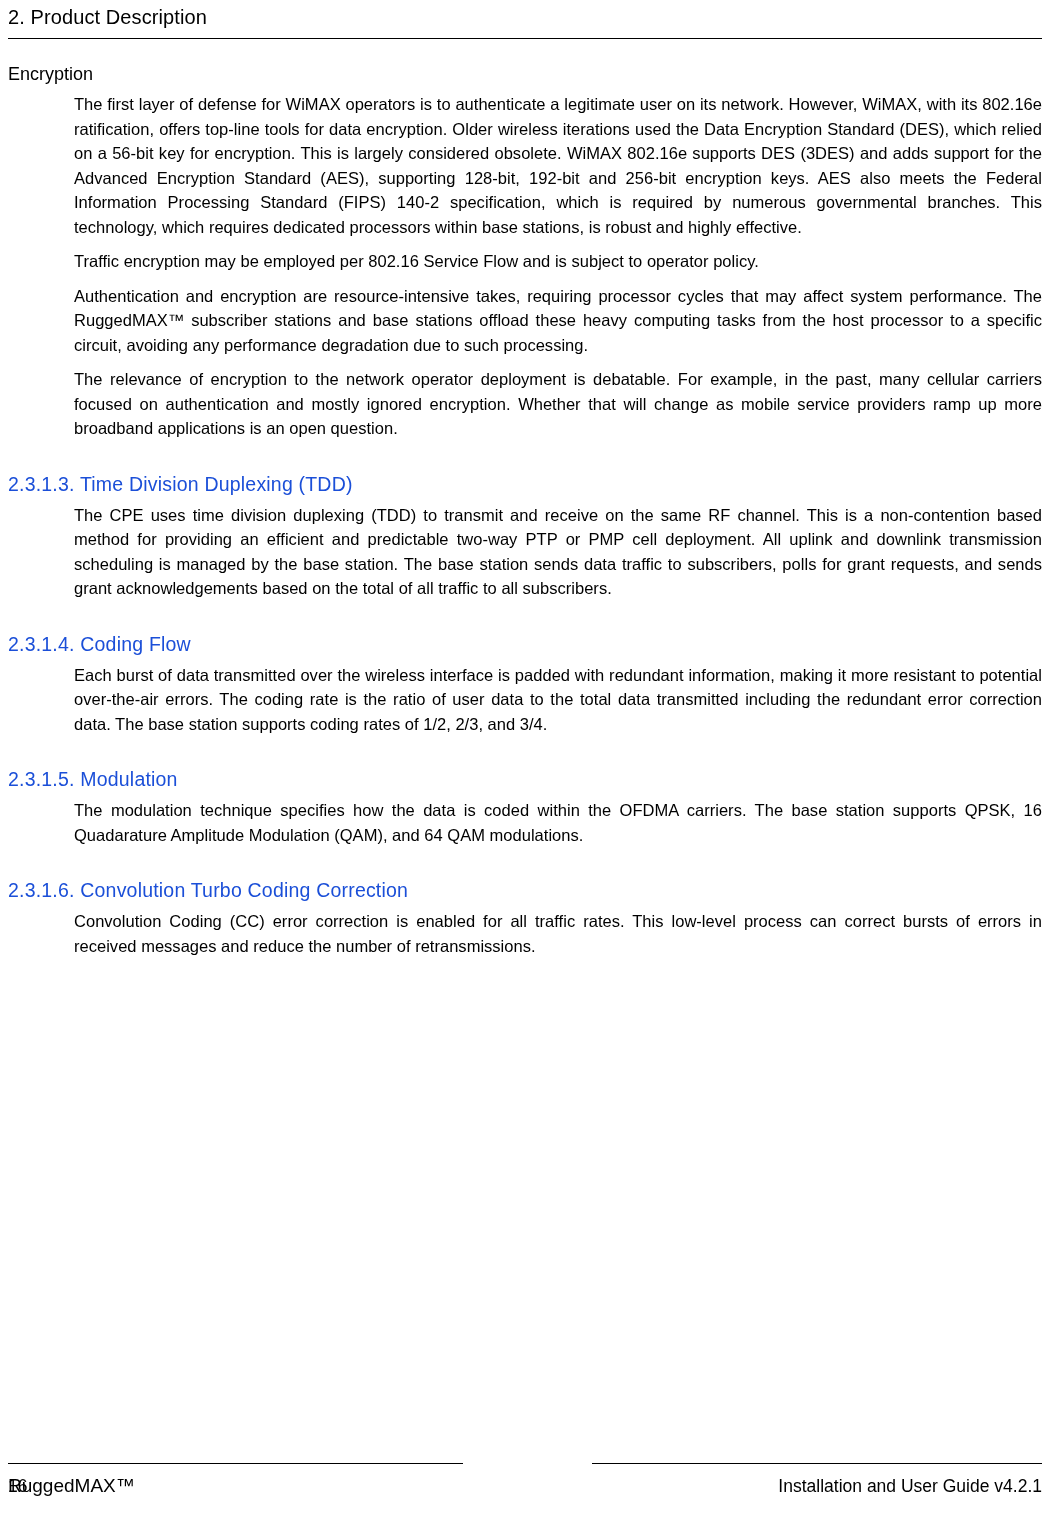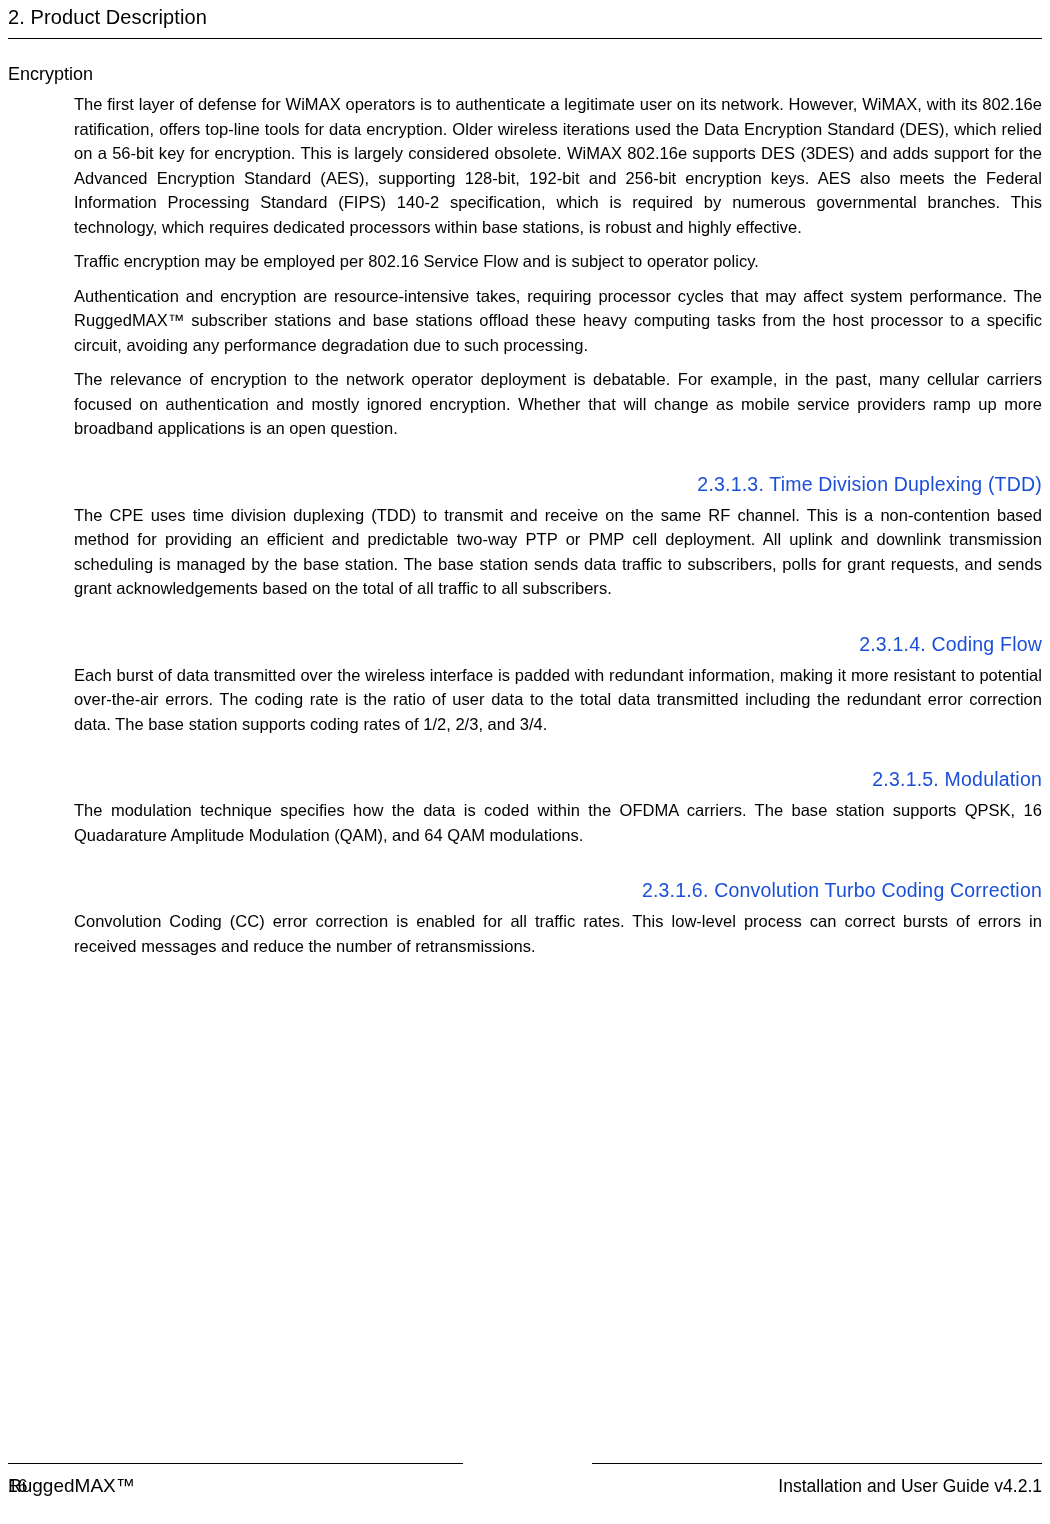--- a/index.html
+++ b/index.html
@@ -50,21 +50,20 @@
     top: 62px;
     width: 1034px;
   }
   h2.section-head {
     color: #1b4fd8;
     font-size: 19.5px;
     font-weight: normal;
     margin: 0 0 6px 0;
     line-height: 26px;
     letter-spacing: 0.2px;
-    text-align: right;
   }
   h2.section-head.spaced {
     margin-top: 30px;
   }
   .sub-head {
     color: #000000;
     font-size: 18px;
     font-weight: normal;
     margin: 0 0 6px 0;
     line-height: 24px;

